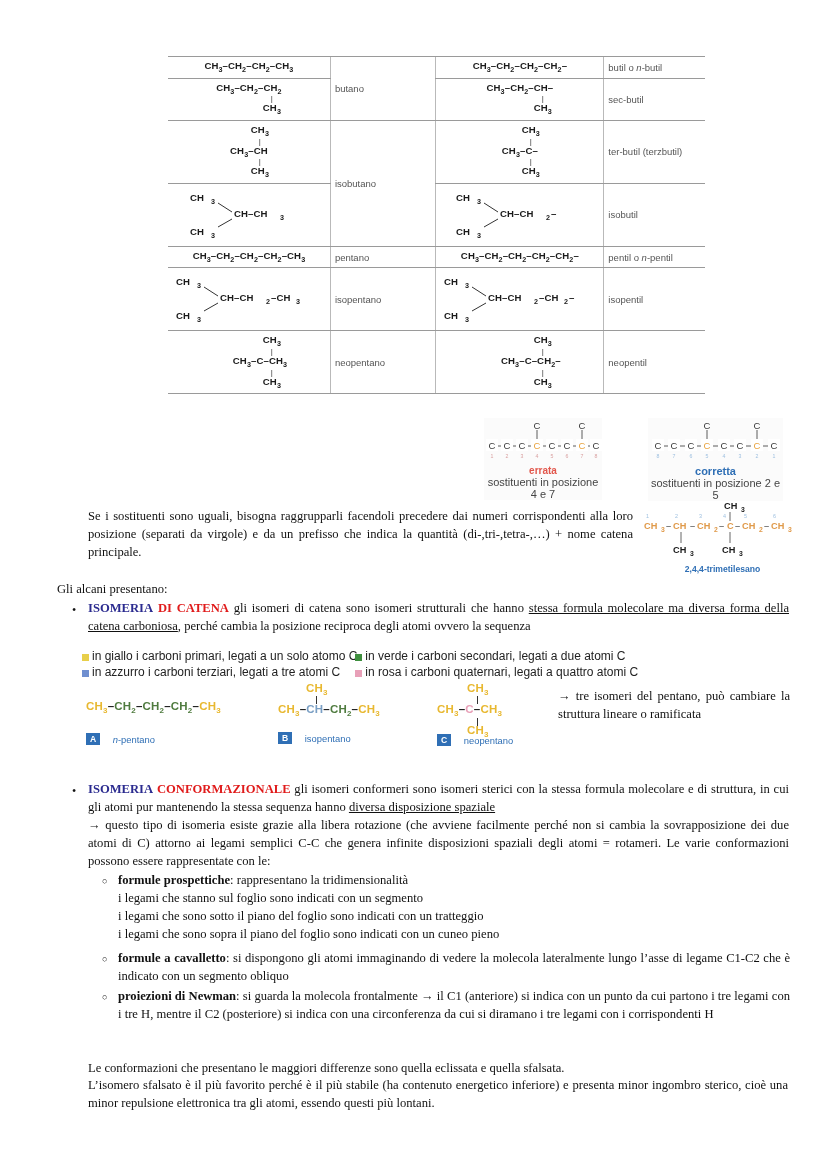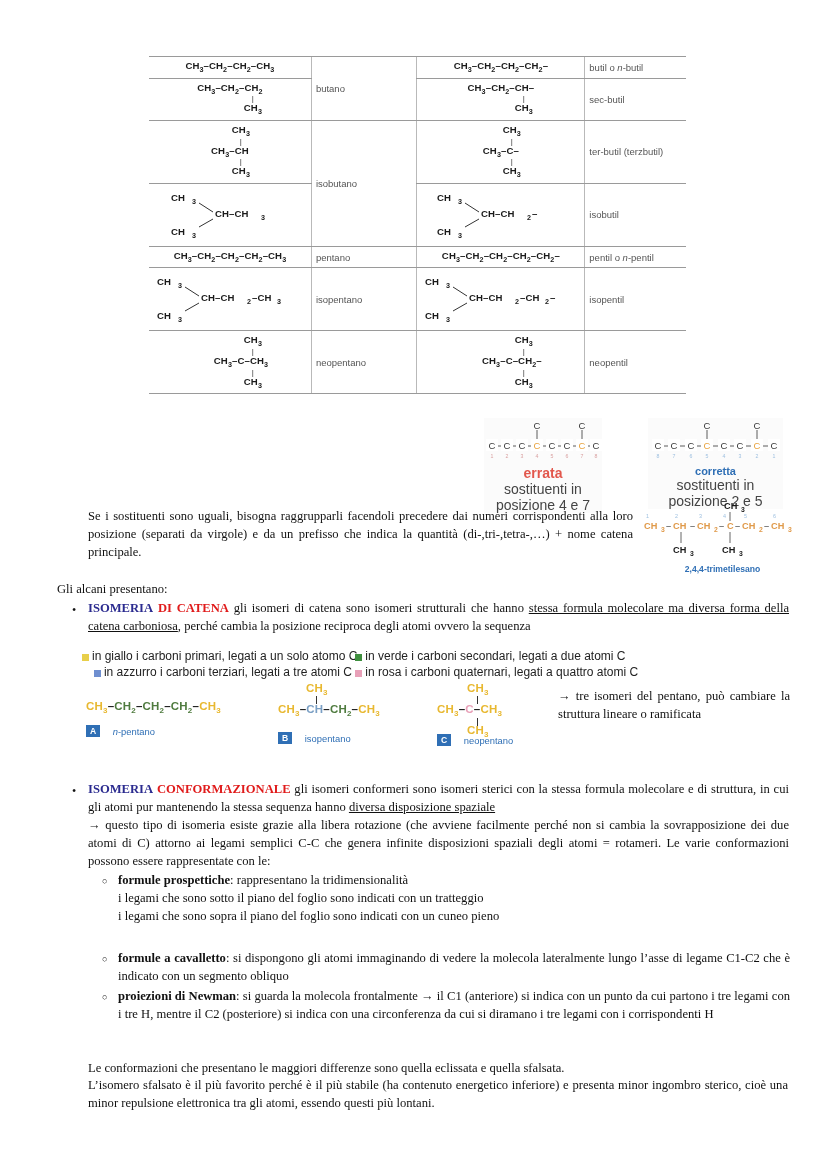--- a/index.html
+++ b/index.html
@@ -8,21 +8,21 @@
     background:#ffffff;
     font-family:"Liberation Serif", serif;
     color:#111;
     position:relative;
     overflow:hidden;
   }
   .page{position:relative;width:828px;height:1169px;}
 
   
   .alk-table{
-    position:absolute; left:149px; top:56px; width:537px;
+    position:absolute; left:168px; top:56px; width:537px;
     border-collapse:collapse;
     font-family:"Liberation Sans", sans-serif;
   }
   .alk-table td{
     border-top:1px solid #9a9a9a;
     border-bottom:1px solid #9a9a9a;
     padding:3px 4px;
     vertical-align:middle;
     font-size:9.5px;
   }
@@ -73,23 +73,23 @@
   .kw-red{color:#e01b1b;font-weight:bold;}
 
   
   .fig-chain{
     position:absolute;
     background:#fbfbfb;
     text-align:center;
     font-family:"Liberation Sans", sans-serif;
   }
   .chain-svg{display:block;margin:0 auto;}
-  .cap-red{color:#e2574c;font-size:14px;font-weight:bold;margin-top:1px;}
+  .cap-red{color:#e2574c;font-size:10px;font-weight:bold;margin-top:1px;}
   .cap-blue{color:#2f6fb5;font-size:11px;font-weight:bold;margin-top:1px;}
-  .cap-sub{color:#444;font-size:14px;}
+  .cap-sub{color:#444;font-size:11px;}
 
   .fig-tri{
     position:absolute;
     text-align:center;
     font-family:"Liberation Sans", sans-serif;
   }
   .fig-tri .name{color:#2f6fb5;font-size:8.6px;font-weight:bold;margin-top:2px;}
 
   
   .legend{
@@ -103,21 +103,21 @@
 
   
   .iso-fig{position:absolute;font-family:"Liberation Sans", sans-serif;}
   .iso-formula{font-size:11.5px;font-weight:bold;white-space:nowrap;letter-spacing:.2px;}
   .iso-formula sub{font-size:8px;}
   .c-yellow{color:#e8b830;}
   .c-green{color:#4f7b3f;margin-top:45px;}
   .c-blue{color:#7a9fc4;}
   .c-pink{color:#e8a0b8;}
   .c-black{color:#1a1a1a;}
-  .iso-label{margin-top:10px;font-size:9px;}
+  .iso-label{margin-top:18px;font-size:9px;}
   .iso-badge{
     display:inline-block;background:#2f6fb5;color:#fff;
     font-weight:bold;font-size:8.6px;padding:1px 4px;margin-right:10px;
     vertical-align:middle;
   }
   .iso-name{color:#2f6fb5;font-size:9.4px;vertical-align:middle;}
   .iso-name i{font-style:italic;}
 </style>
 </head>
 <body>
@@ -456,21 +456,21 @@
   <div class="legend" style="left:82px; top:649px; width:470px;">
     <div style="white-space:nowrap;">
       <span class="legend-item" style="width:270px;">
         <span class="swatch" style="background:#e8cf4a;"></span><span>in giallo i carboni primari, legati a un solo atomo C</span>
       </span>
       <span class="legend-item">
         <span class="swatch" style="background:#3f8f3f;"></span><span>in verde i carboni secondari, legati a due atomi C</span>
       </span>
     </div>
     <div style="white-space:nowrap;margin-top:2px;">
-      <span class="legend-item" style="width:270px;text-align:right;">
+      <span class="legend-item" style="width:270px;">
         <span class="swatch" style="background:#6f8fd0;"></span><span>in azzurro i carboni terziari, legati a tre atomi C</span>
       </span>
       <span class="legend-item">
         <span class="swatch" style="background:#e8a0b8;"></span><span>in rosa i carboni quaternari, legati a quattro atomi C</span>
       </span>
     </div>
   </div>
 
   <div class="iso-fig" style="left:86px; top:700px; width:185px;">
     <div class="iso-formula">
@@ -522,20 +522,21 @@
       <span class="kw-blue">ISOMERIA</span>
       <span class="kw-red">CONFORMAZIONALE</span><span> gli isomeri conformeri sono isomeri sterici con la stessa formula molecolare e di struttura, in cui gli atomi pur mantenendo la stessa sequenza hanno </span><span class="u">diversa disposizione spaziale</span>
       <span style="display:block;">→ questo tipo di isomeria esiste grazie alla libera rotazione (che avviene facilmente perché non si cambia la sovrapposizione dei due atomi di C) attorno ai legami semplici C-C che genera infinite disposizioni spaziali degli atomi = rotameri. Le varie conformazioni possono essere rappresentate con le:</span>
     </div>
   </div>
 
   <div class="para" style="left:100px; top:872px; width:690px;">
     <div class="bullet-row" style="padding-left:18px;">
       <span class="circ-dot" style="left:2px;">○</span>
       <span class="b">formule prospettiche</span><span>: rappresentano la tridimensionalità</span>
+      <span style="display:block;">i legami che stanno sul foglio sono indicati con un segmento</span>
       <span style="display:block;">i legami che sono sotto il piano del foglio sono indicati con un tratteggio</span>
       <span style="display:block;">i legami che sono sopra il piano del foglio sono indicati con un cuneo pieno</span>
     </div>
   </div>
 
   <div class="para" style="left:100px; top:950px; width:690px;">
     <div class="bullet-row" style="padding-left:18px;">
       <span class="circ-dot" style="left:2px;">○</span>
       <span class="b">formule a cavalletto</span><span>: si dispongono gli atomi immaginando di vedere la molecola lateralmente lungo l’asse di legame C1-C2 che è indicato con un segmento obliquo</span>
     </div>

